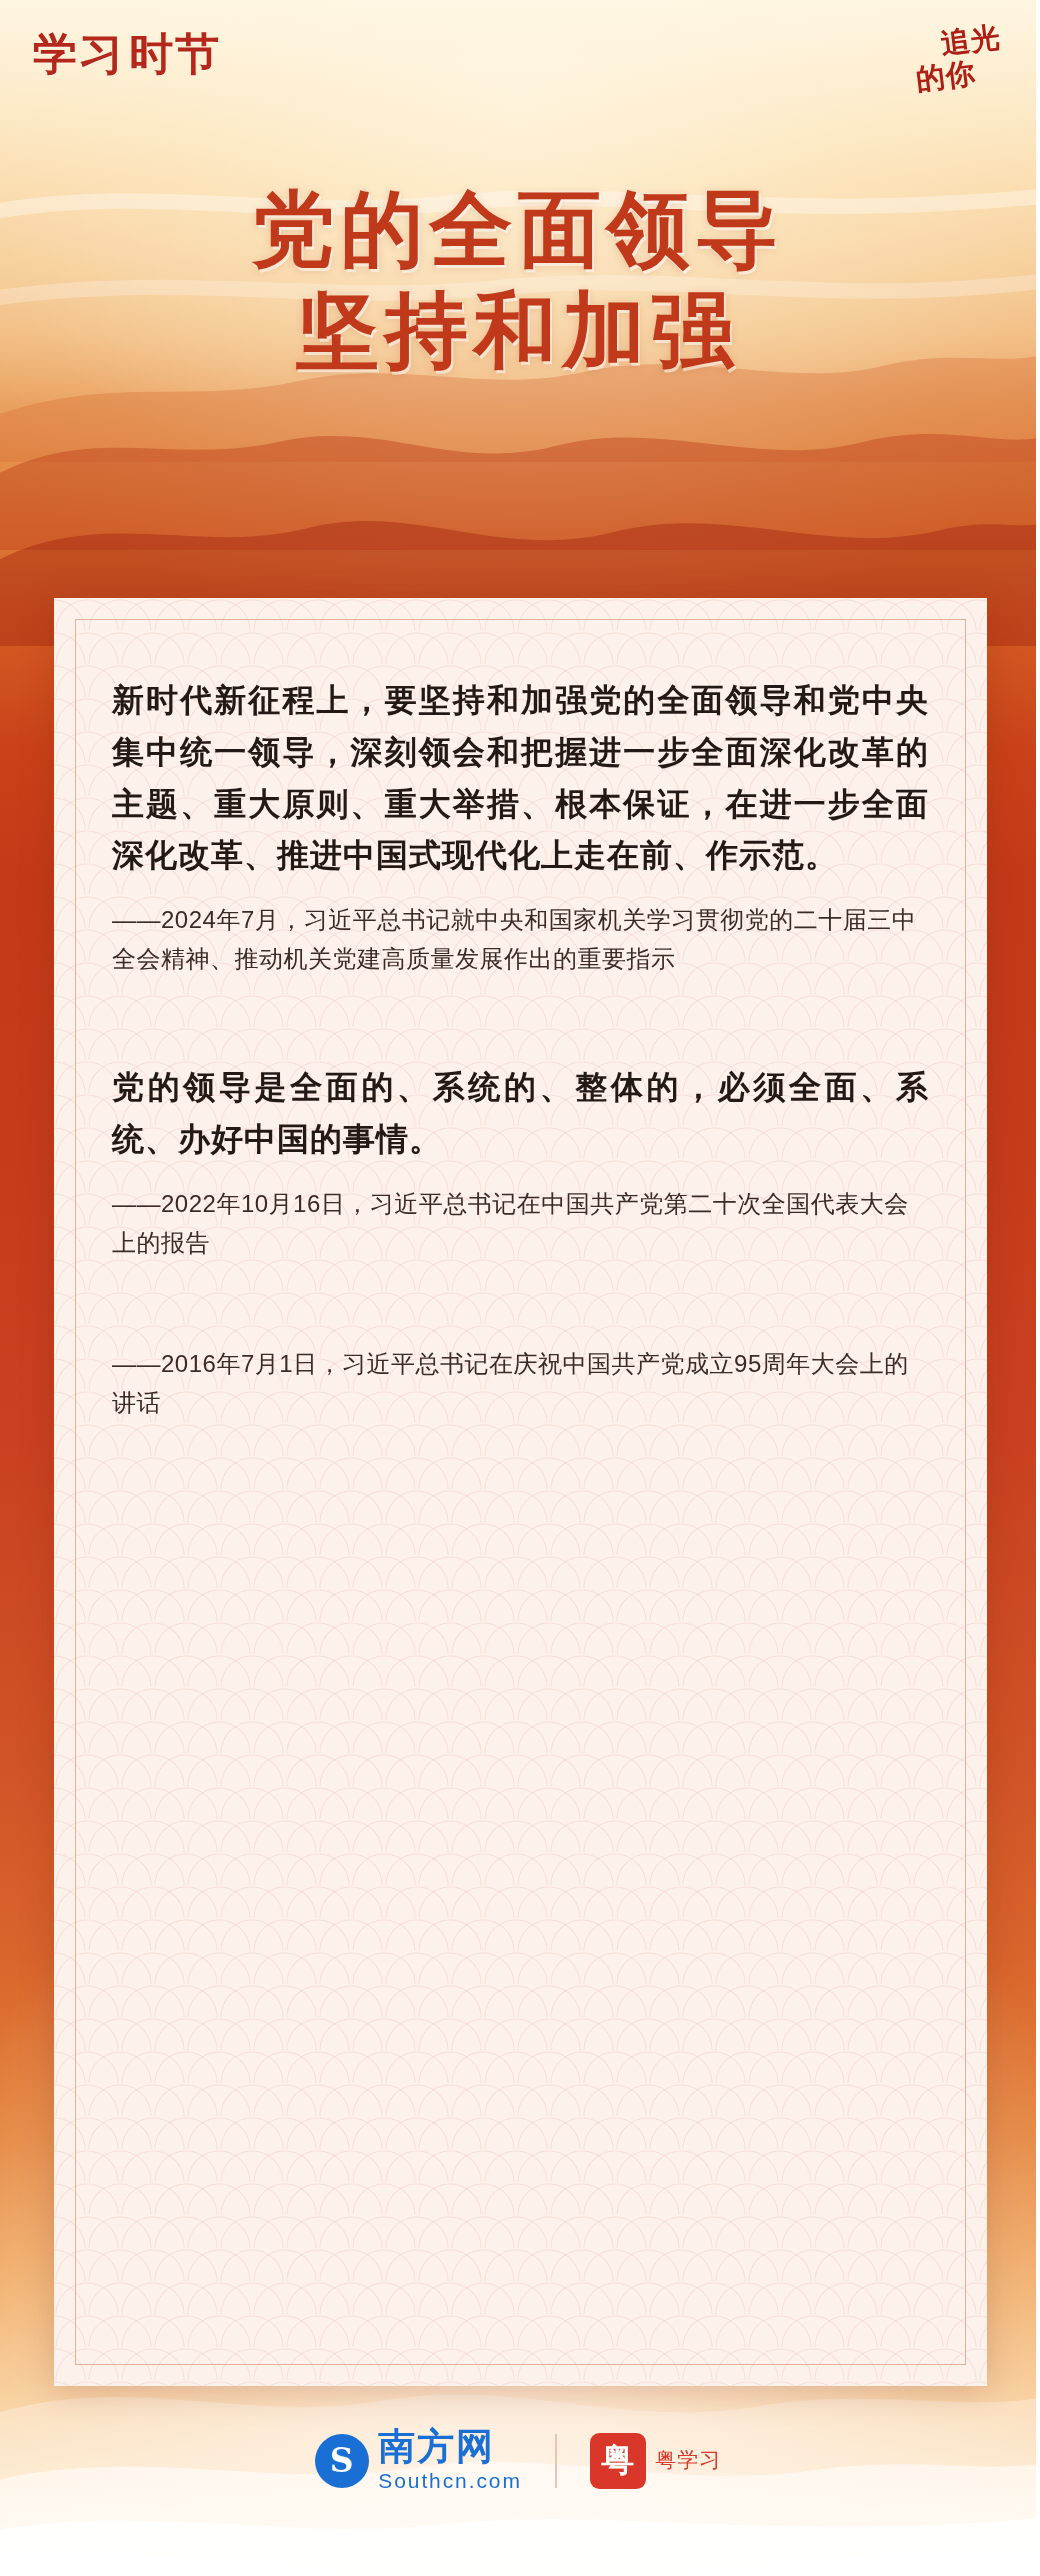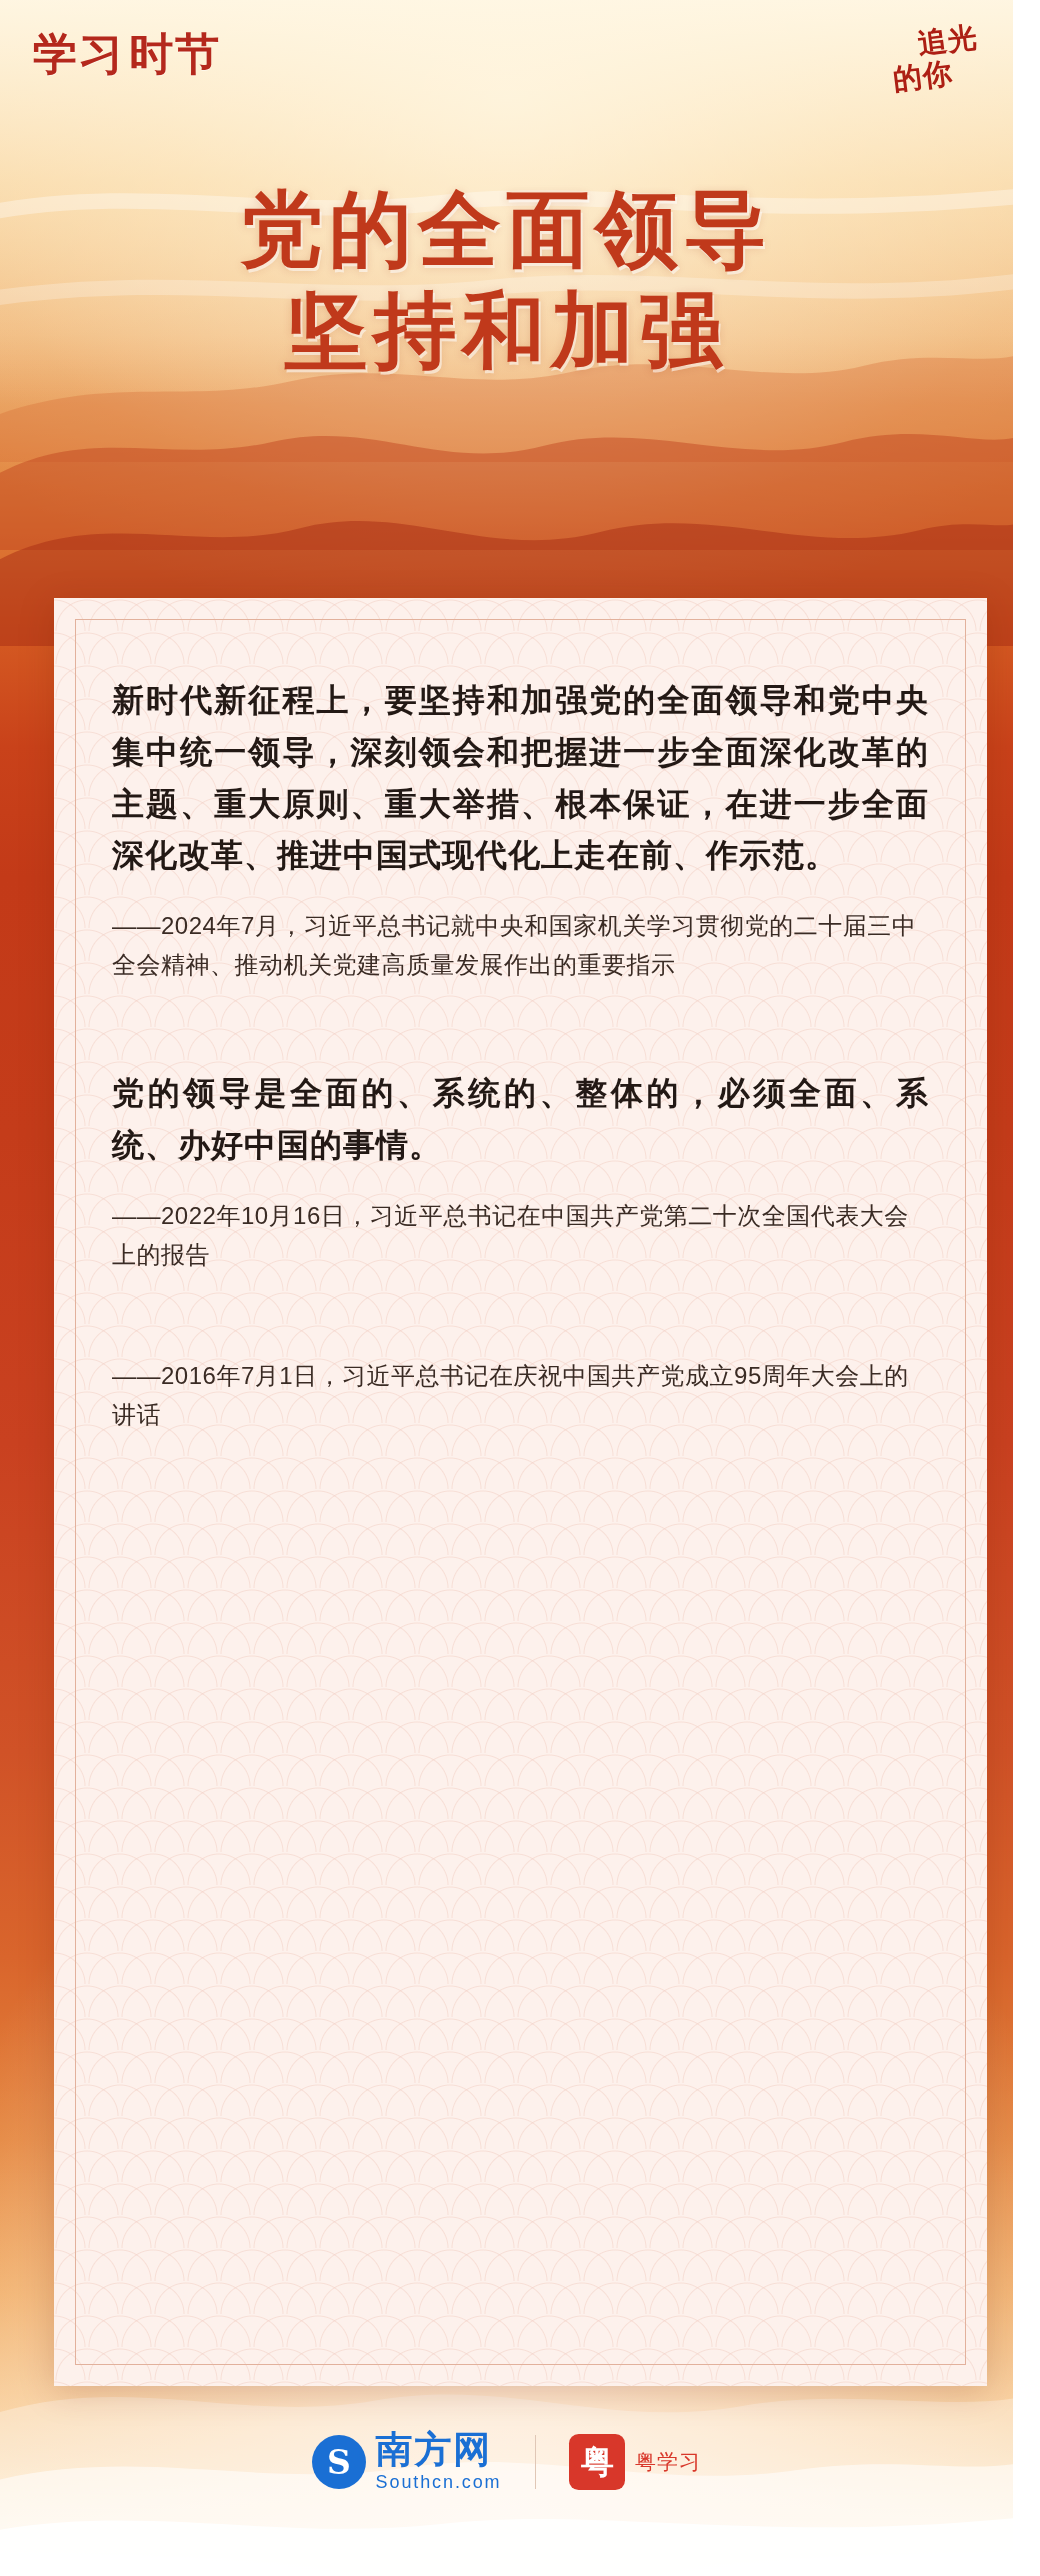--- a/index.html
+++ b/index.html
@@ -27,20 +27,21 @@
         #c33a18 34%,
         #c43c1a 44%,
         #c94120 56%,
         #d05227 68%,
         #d9652c 76%,
         #e4843c 83%,
         #f0ab63 89%,
         #f8cf9a 94%,
         #fdeccd 98%,
         #ffffff 100%);
+    padding-left: 23px;
   }
   
   .mtn {
     position: absolute;
     left: 0; right: 0;
     pointer-events: none;
   }
   .mtn svg { display: block; width: 100%; height: 100%; }
 
   .topglow {
@@ -158,21 +159,21 @@
   .quote-text {
     font-family: "DejaVu Serif", serif;
     font-weight: bold;
     font-size: 32px;
     line-height: 1.62;
     color: #231915;
     letter-spacing: 1px;
     text-align: justify;
   }
   .quote-source {
-    margin-top: 25px;
+    margin-top: 19px;
     font-family: "Liberation Sans", sans-serif;
     font-size: 24px;
     line-height: 1.62;
     color: #3a2b24;
     letter-spacing: 0.5px;
   }
 
   
   .footer {
     position: absolute;
@@ -204,21 +205,21 @@
   .nfw-text .t1 {
     font-family: "DejaVu Serif", serif;
     font-weight: bold;
     font-size: 37px;
     color: #1a6fd4;
     letter-spacing: 1.9px;
     line-height: 1;
   }
   .nfw-text .t2 {
     font-family: "Liberation Sans", sans-serif;
-    font-size: 18px;
+    font-size: 21px;
     color: #1a6fd4;
     letter-spacing: 1.9px;
     margin-top: 3.9px;
   }
   .divider-v {
     width: 1.9px;
     height: 54px;
     background: #e0c7b6;
   }
   .yuexuexi {

